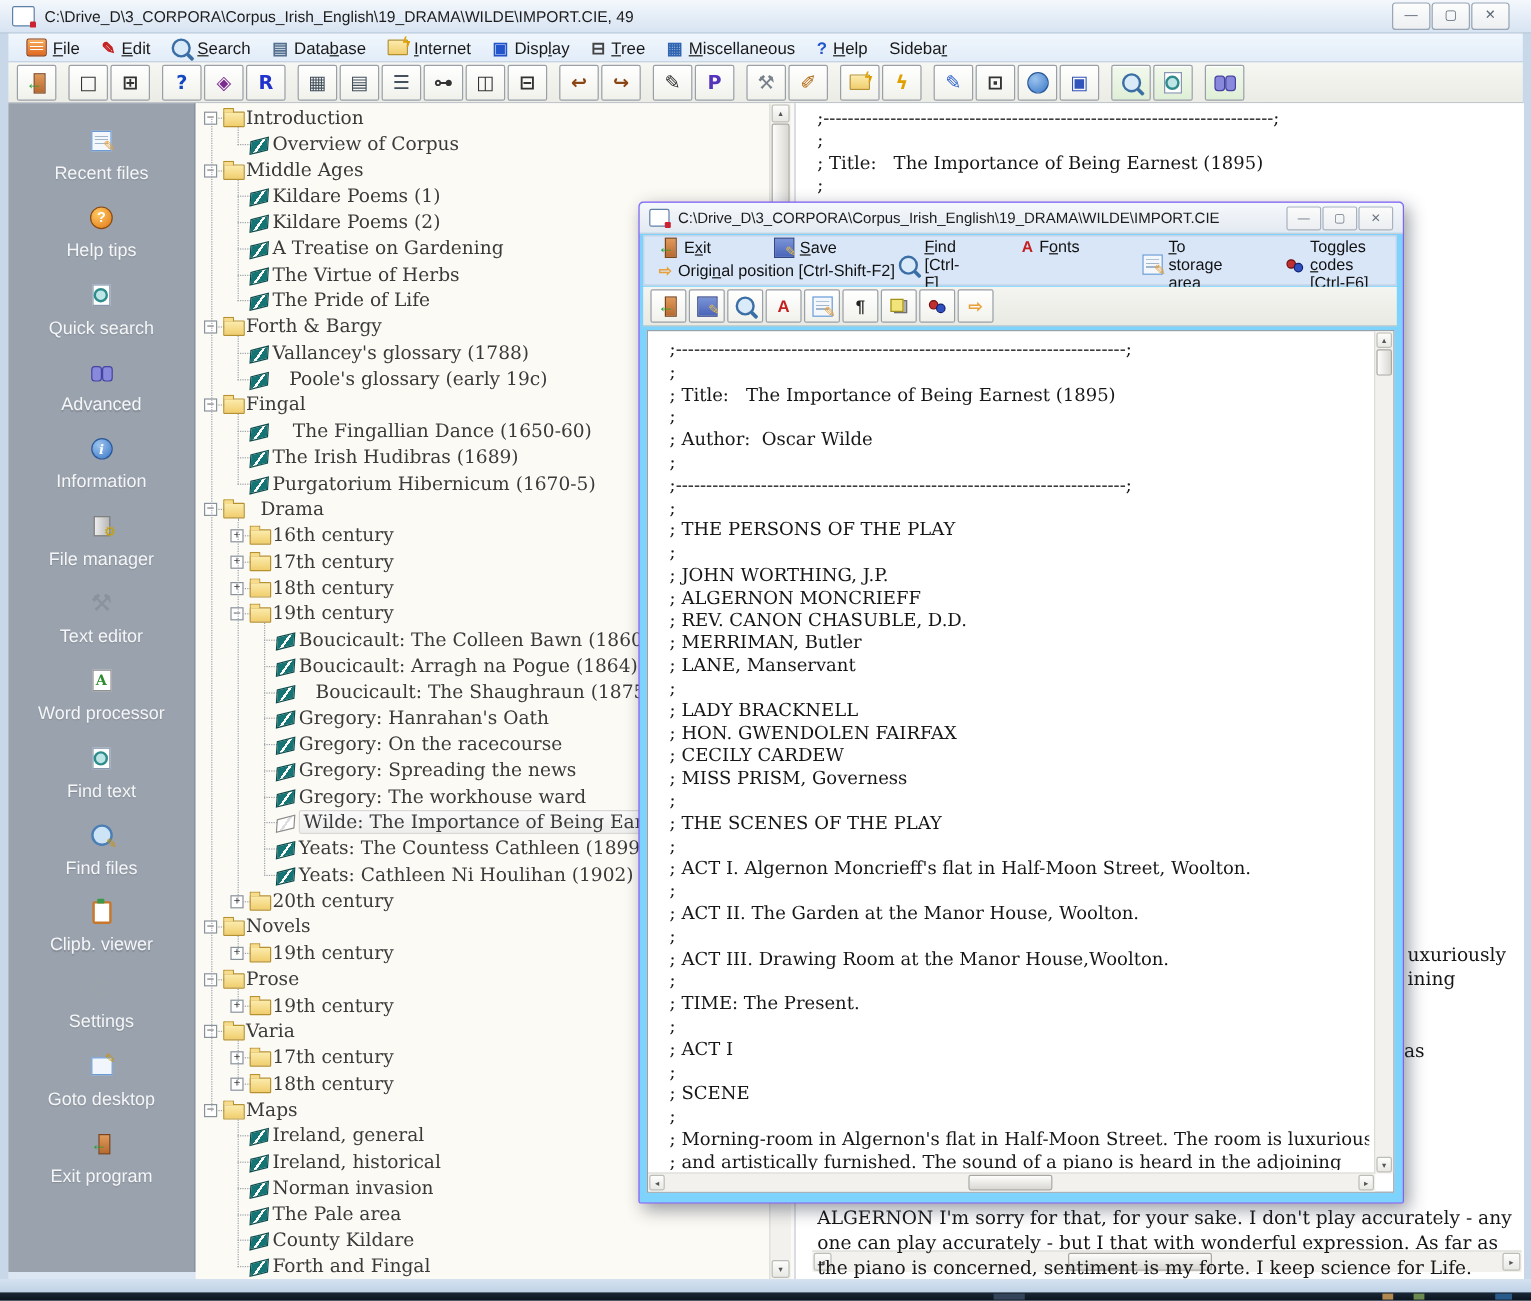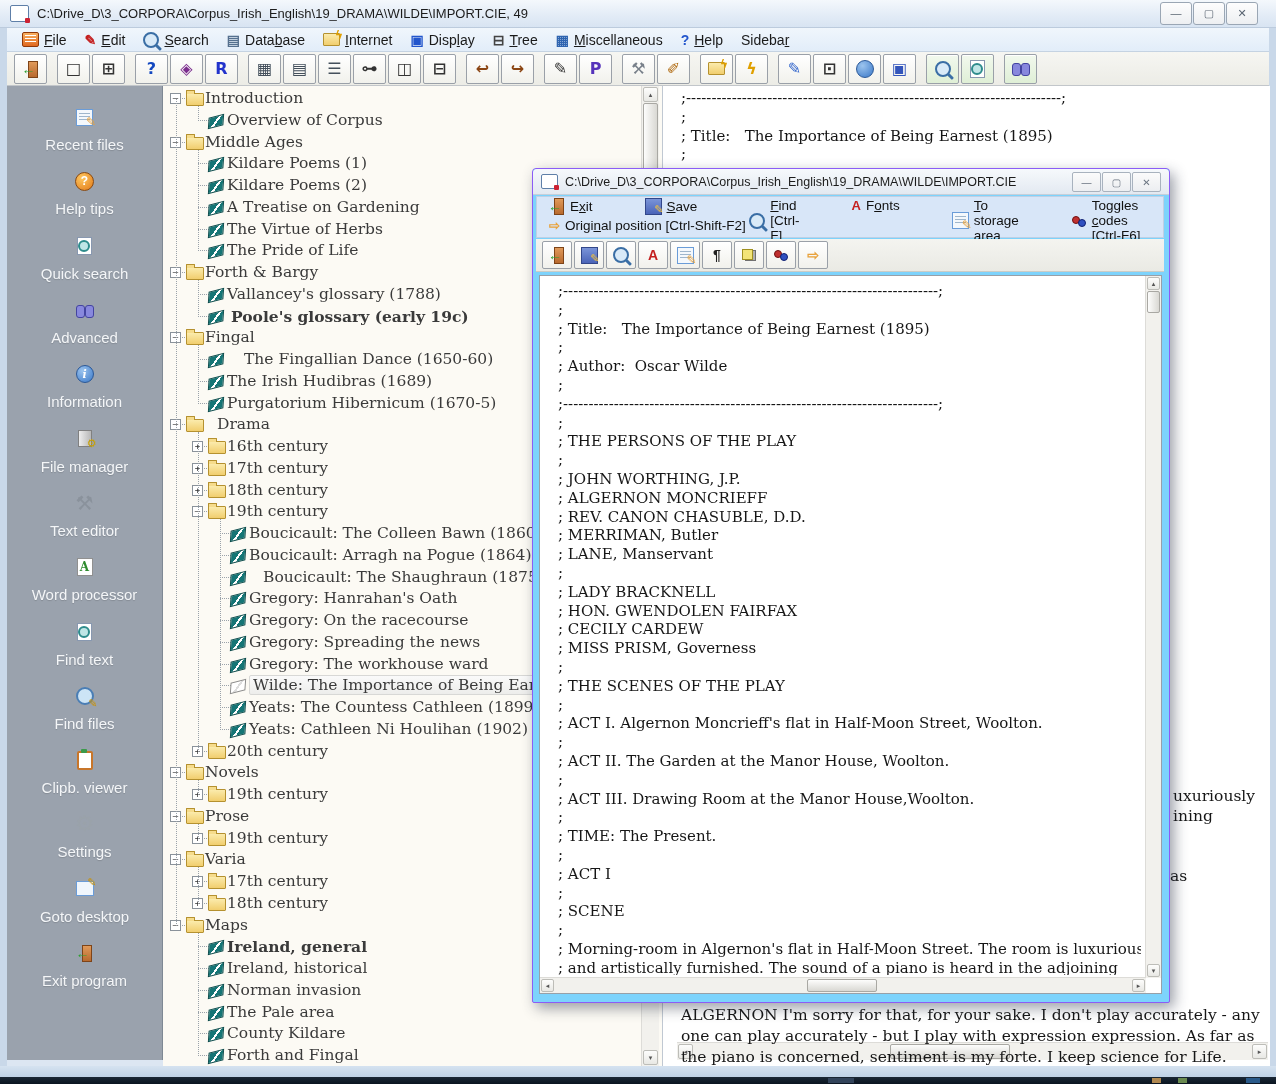--- a/index.html
+++ b/index.html
@@ -422,21 +422,21 @@
             <span class="tlabel" style="left: 42px;">Forth &amp; Bargy</span>
           </div>
           <div class="trow">
             <span class="stub" style="left: 34.5px;"></span>
             <span class="i-book" style="left: 45px;"></span>
             <span class="tlabel" style="left: 64px;">Vallancey's glossary (1788)</span>
           </div>
           <div class="trow">
             <span class="stub" style="left: 34.5px;"></span>
             <span class="i-book" style="left: 45px;"></span>
-            <span class="tlabel" style="left: 68px; font-weight: bold;">Poole's glossary (early 19c)</span>
+            <span class="tlabel" style="left: 78px;">Poole's glossary (early 19c)</span>
           </div>
           <div class="trow">
             <span class="stub" style="left: 12.5px;"></span>
             <span class="toggle" style="left: 7px;">–</span>
             <span class="i-folder" style="left: 23px;"></span>
             <span class="tlabel" style="left: 42px;">Fingal</span>
           </div>
           <div class="trow">
             <span class="stub" style="left: 34.5px;"></span>
             <span class="i-book" style="left: 45px;"></span>
@@ -582,21 +582,21 @@
           </div>
           <div class="trow">
             <span class="stub" style="left: 12.5px;"></span>
             <span class="toggle" style="left: 7px;">–</span>
             <span class="i-folder" style="left: 23px;"></span>
             <span class="tlabel" style="left: 42px;">Maps</span>
           </div>
           <div class="trow">
             <span class="stub" style="left: 34.5px;"></span>
             <span class="i-book" style="left: 45px;"></span>
-            <span class="tlabel" style="left: 64px; font-weight: bold;">Ireland, general</span>
+            <span class="tlabel" style="left: 64px;">Ireland, general</span>
           </div>
           <div class="trow">
             <span class="stub" style="left: 34.5px;"></span>
             <span class="i-book" style="left: 45px;"></span>
             <span class="tlabel" style="left: 64px;">Ireland, historical</span>
           </div>
           <div class="trow">
             <span class="stub" style="left: 34.5px;"></span>
             <span class="i-book" style="left: 45px;"></span>
             <span class="tlabel" style="left: 64px;">Norman invasion</span>
@@ -641,21 +641,21 @@
       <div class="sb-h" style="left:14px;right:2px;bottom:6px;height:17px;">
         <span class="sb-btn" style="left:1px;top:1px;width:15px;height:15px;">◂</span>
         <span class="sb-thumb h" style="left:36%;top:1px;width:120px;height:15px;"></span>
         <span class="sb-btn" style="right:1px;top:1px;width:15px;height:15px;">▸</span>
       </div>
     <div class="docline" style="left: 18px; top: 3px;">;--------------------------------------------------------------------------;</div>
         <div class="docline" style="left: 18px; top: 21.8px;">;</div>
         <div class="docline" style="left: 18px; top: 40.6px;">; Title:   The Importance of Being Earnest (1895)</div>
         <div class="docline" style="left: 18px; top: 59.4px;">;</div>
         <div class="docline" style="left: 18px; top: 920px; font-size: 15.5px;">ALGERNON I'm sorry for that, for your sake. I don't play accurately - any</div>
-        <div class="docline" style="left: 18px; top: 941px; font-size: 15.5px;">one can play accurately - but I play with expression expression. As far as</div>
+        <div class="docline" style="left: 18px; top: 941px; font-size: 15.5px;">one can play accurately - but I that with wonderful expression. As far as</div>
         <div class="docline" style="left: 18px; top: 962px; font-size: 15.5px;">the piano is concerned, sentiment is my forte. I keep science for Life.</div>
         <div class="docline" style="left: 510px; top: 701px; font-size: 15.5px;">uxuriously</div>
         <div class="docline" style="left: 510px; top: 721px; font-size: 15.5px;">ining</div>
         <div class="docline" style="left: 507px; top: 781px; font-size: 15.5px;">as</div>
       </div>
   </div>
 
   <div class="popup">
     <div class="p-titlebar">
       <span class="app-ico" style="width:15px;height:13px;margin-right:7px;"></span>

